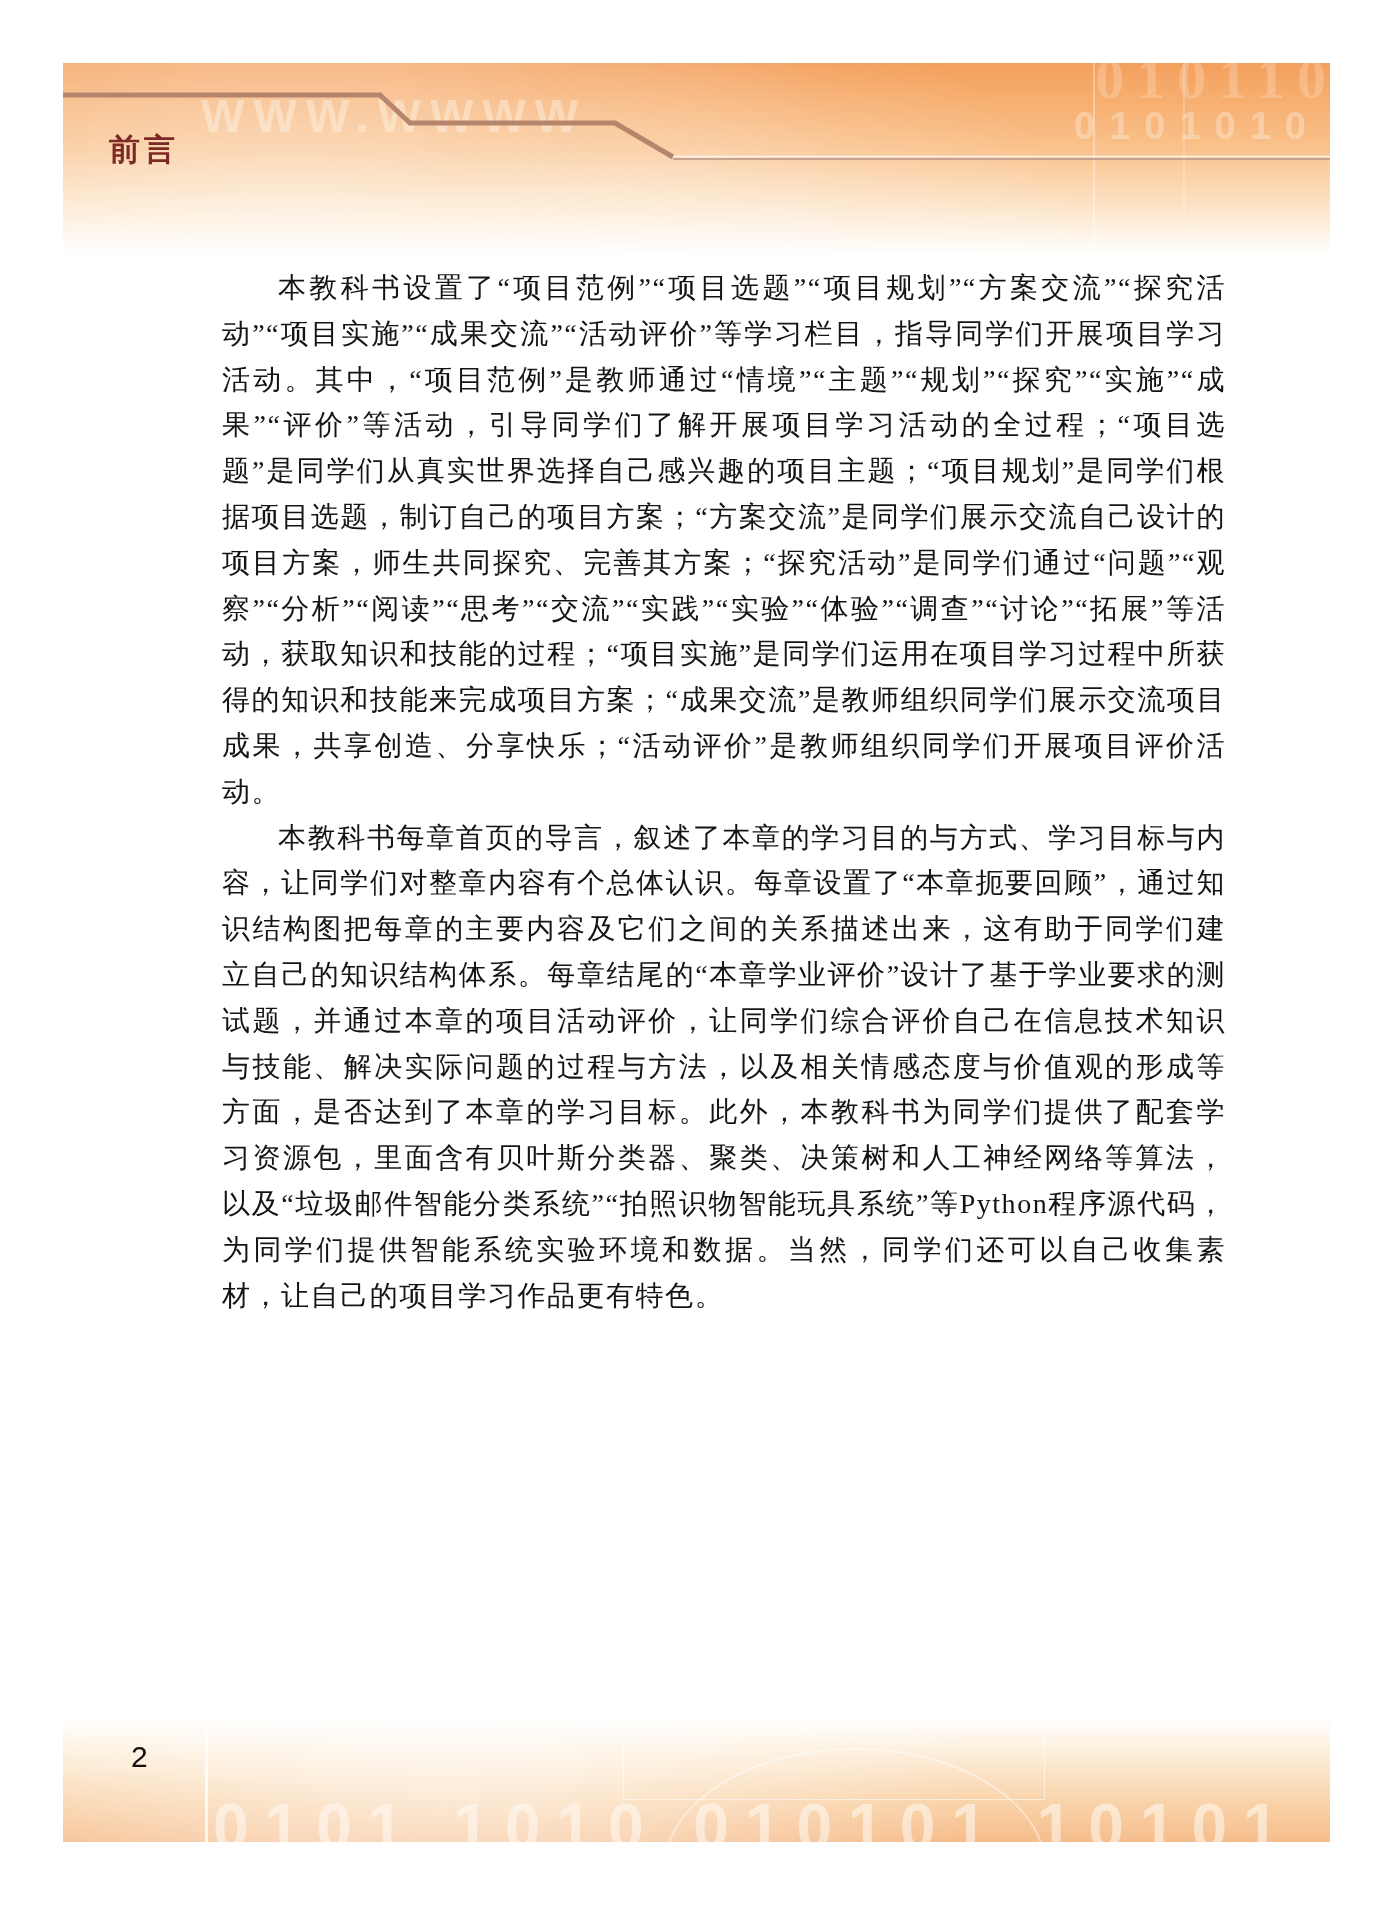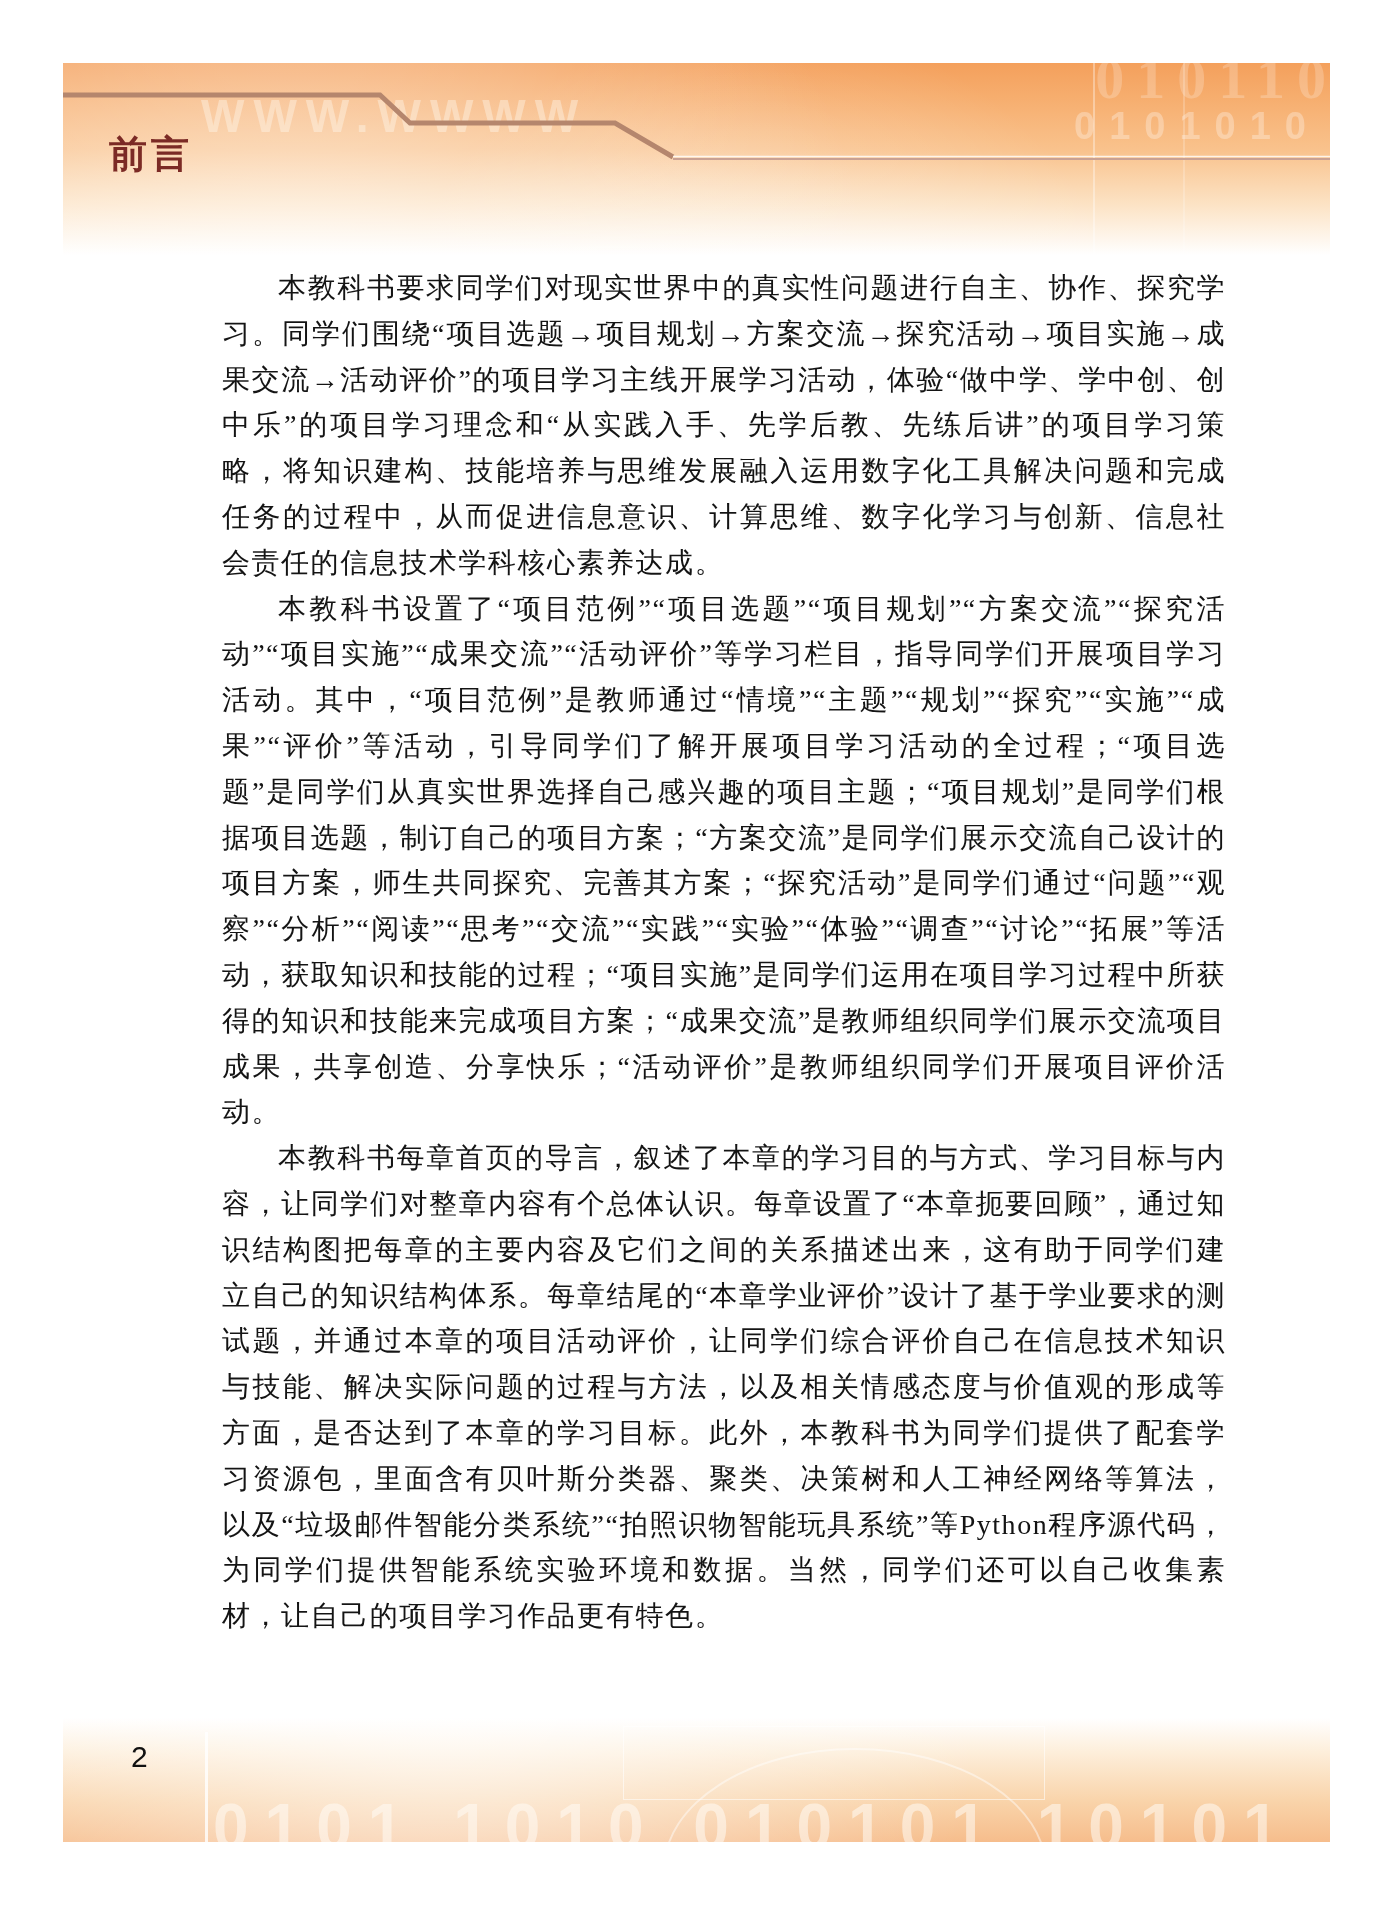--- a/index.html
+++ b/index.html
@@ -28,21 +28,21 @@
   .hdr-digits-b{
     position:absolute;right:10px;top:42px;
     font-family:"Liberation Sans","DejaVu Sans",sans-serif;font-weight:bold;
     font-size:38px;letter-spacing:14px;color:rgba(255,255,255,0.30);white-space:nowrap;
   }
   .hdr-vline{position:absolute;top:0;width:2px;height:192px;background:rgba(255,255,255,0.35);}
   .zigzag-svg{position:absolute;left:0;top:0;}
   .page-title{
     position:absolute;left:46px;top:66px;
     font-family:"Liberation Sans","DejaVu Sans",sans-serif;font-weight:bold;
-    font-size:38px;letter-spacing:4px;color:#7b2a25;
+    font-size:31px;letter-spacing:4px;color:#7b2a25;
   }
   
   .body-text{
     position:absolute;left:222px;top:265px;width:1004px;color:#141414;
   }
   .body-text p{
     margin:0;font-size:28px;line-height:45.8px;letter-spacing:0.055em;
     text-align:justify;text-indent:2em;
   }
   
@@ -82,21 +82,20 @@
     <div class="hdr-vline" style="left:1120px;opacity:.6;"></div>
     <svg class="zigzag-svg" width="1267" height="192" viewBox="0 0 1267 192">
       <path d="M0 32 H317 L347 60 H552 L610 94" fill="none" stroke="#b5866d" stroke-width="5"></path>
       <path d="M610 96 H1267" fill="none" stroke="#c9a193" stroke-width="2"></path>
       <path d="M610 93.5 H1267" fill="none" stroke="rgba(255,255,255,0.8)" stroke-width="1.5"></path>
     </svg>
     <div class="page-title">前言</div>
   </div>
 
   <div class="body-text">
-    <p>本教科书要求同学们对现实世界中的真实性问题进行自主、协作、探究学习。同学们围绕“项目选题→项目规划→方案交流→探究活动→项目实施→成果交流→活动评价”的项目学习主线开展学习活动，体验“做中学、学中创、创中乐”的项目学习理念和“从实践入手、先学后教、先练后讲”的项目学习策略，将知识建构、技能培养与思维发展融入运用数字化工具解决问题和完成任务的过程中，从而促进信息意识、计算思维、数字化学习与创新、信息社会责任的信息技术学科核心素养达成。</p>
     <p>本教科书设置了“项目范例”“项目选题”“项目规划”“方案交流”“探究活动”“项目实施”“成果交流”“活动评价”等学习栏目，指导同学们开展项目学习活动。其中，“项目范例”是教师通过“情境”“主题”“规划”“探究”“实施”“成果”“评价”等活动，引导同学们了解开展项目学习活动的全过程；“项目选题”是同学们从真实世界选择自己感兴趣的项目主题；“项目规划”是同学们根据项目选题，制订自己的项目方案；“方案交流”是同学们展示交流自己设计的项目方案，师生共同探究、完善其方案；“探究活动”是同学们通过“问题”“观察”“分析”“阅读”“思考”“交流”“实践”“实验”“体验”“调查”“讨论”“拓展”等活动，获取知识和技能的过程；“项目实施”是同学们运用在项目学习过程中所获得的知识和技能来完成项目方案；“成果交流”是教师组织同学们展示交流项目成果，共享创造、分享快乐；“活动评价”是教师组织同学们开展项目评价活动。</p>
     <p>本教科书每章首页的导言，叙述了本章的学习目的与方式、学习目标与内容，让同学们对整章内容有个总体认识。每章设置了“本章扼要回顾”，通过知识结构图把每章的主要内容及它们之间的关系描述出来，这有助于同学们建立自己的知识结构体系。每章结尾的“本章学业评价”设计了基于学业要求的测试题，并通过本章的项目活动评价，让同学们综合评价自己在信息技术知识与技能、解决实际问题的过程与方法，以及相关情感态度与价值观的形成等方面，是否达到了本章的学习目标。此外，本教科书为同学们提供了配套学习资源包，里面含有贝叶斯分类器、聚类、决策树和人工神经网络等算法，以及“垃圾邮件智能分类系统”“拍照识物智能玩具系统”等Python程序源代码，为同学们提供智能系统实验环境和数据。当然，同学们还可以自己收集素材，让自己的项目学习作品更有特色。</p>
   </div>
 
   <div class="footer-band">
     <div class="ftr-vline"></div>
     <div class="ftr-rect"></div>
     <div class="ftr-arc"></div>
     <div class="ftr-digits">0101 1010 010101 10101 0001</div>
   </div>

